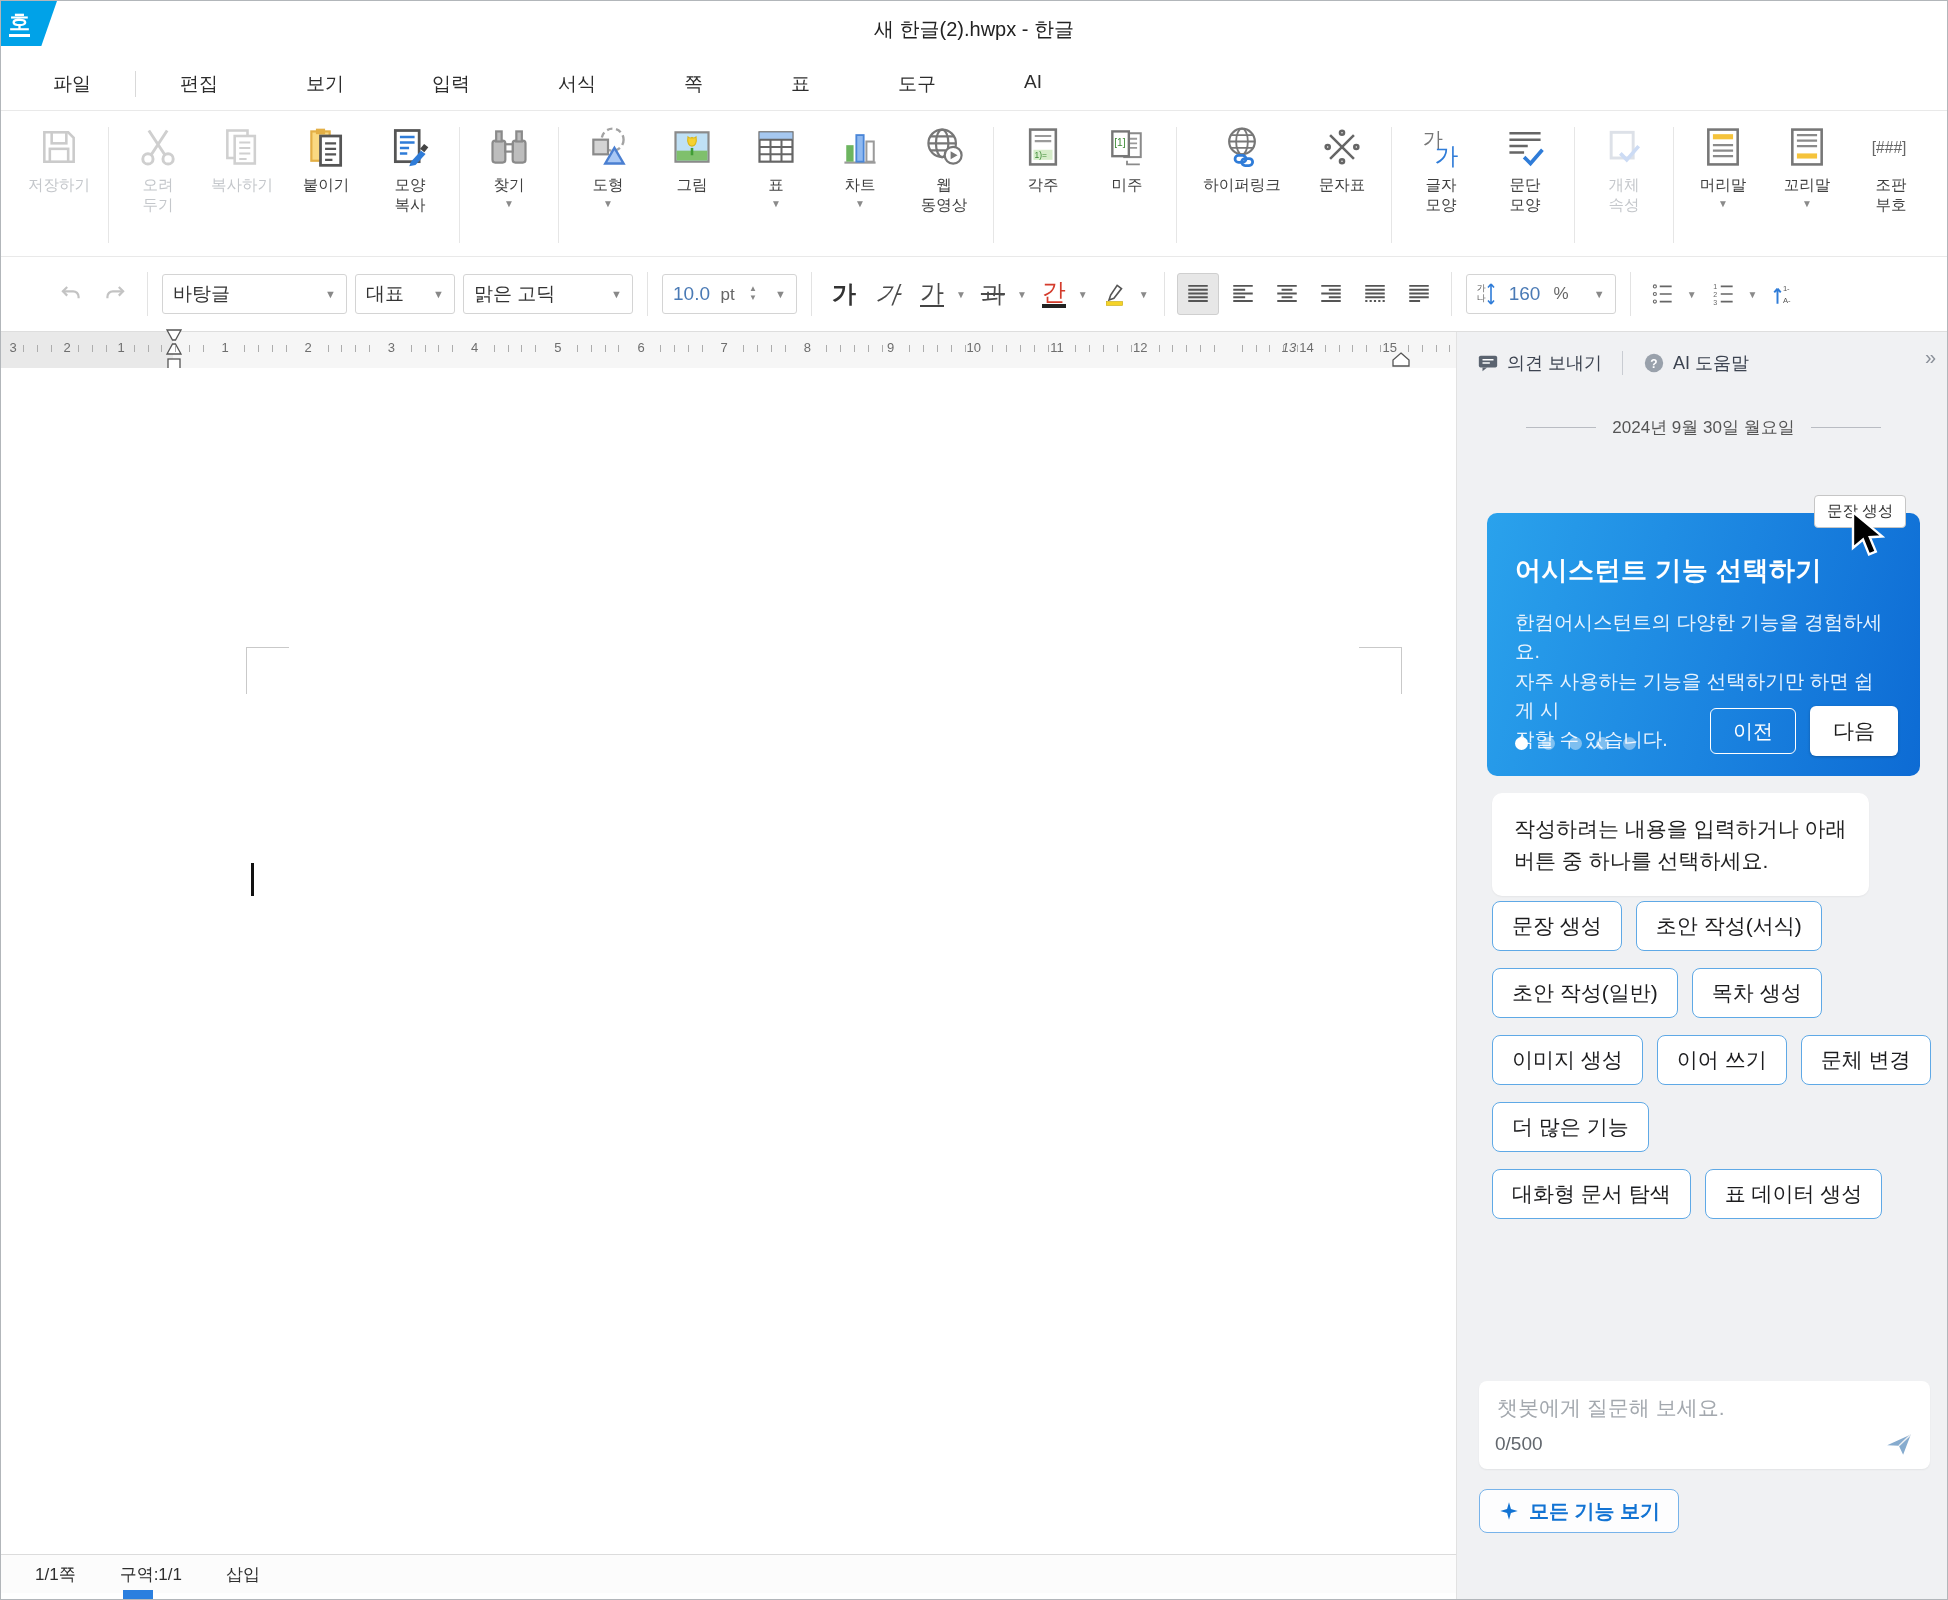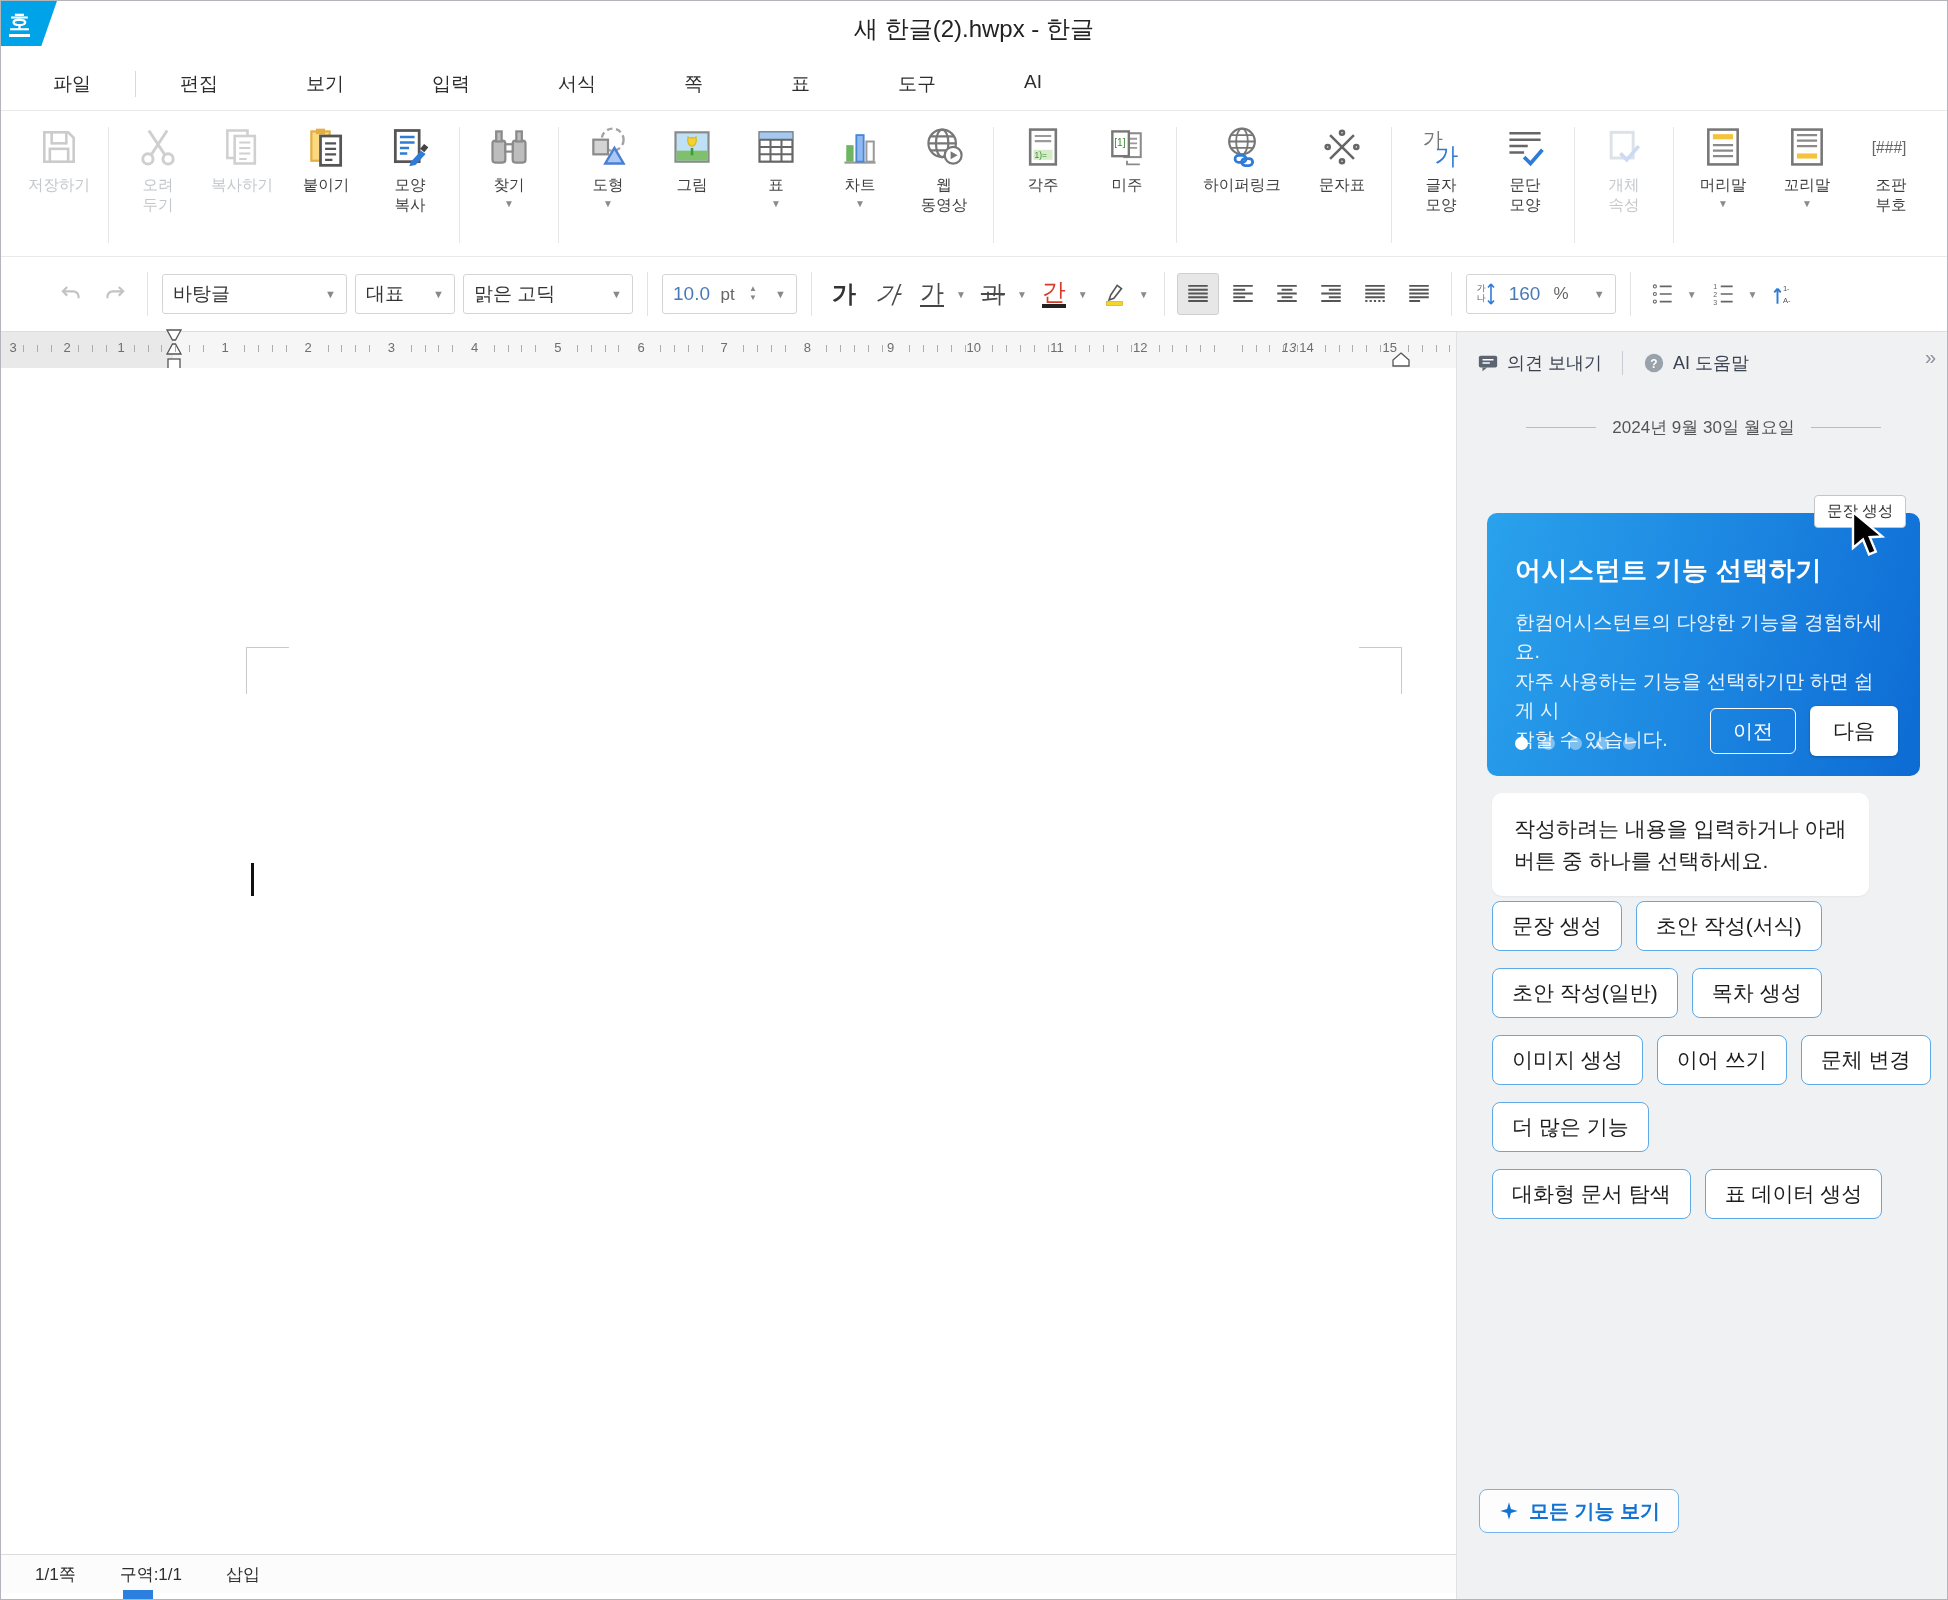--- a/index.html
+++ b/index.html
@@ -5,21 +5,21 @@
   html,body{margin:0;padding:0;background:#888;}
   .app{position:relative;width:1948px;height:1600px;background:#fff;overflow:hidden;
        font-family:"Liberation Sans","DejaVu Sans",sans-serif;box-sizing:border-box;
        border:1px solid #b2b6ba;color:#333;}
   
   .titlebar{position:absolute;left:0;top:0;width:100%;height:56px;background:#fff;}
   .logo{position:absolute;left:0;top:0;width:56px;height:45px;background:#00a2e8;
         clip-path:polygon(0 0,100% 0,72% 100%,0 100%);display:flex;align-items:center;}
   .logo span{color:#fff;font-weight:bold;font-size:21px;margin-left:8px;border-bottom:3px solid #fff;line-height:1.1;}
   .win-title{position:absolute;left:0;top:0;width:100%;height:56px;display:flex;align-items:center;justify-content:center;
-        font-size:24px;color:#222;}
+        font-size:20px;color:#222;}
   
   .menubar{position:absolute;left:0;top:56px;width:100%;height:54px;display:flex;align-items:center;
         padding-left:26px;border-bottom:1px solid #e9e9e9;box-sizing:border-box;}
   .menu-item{padding:0 44px;font-size:19px;color:#2d2d2d;cursor:default;}
   .menu-item:first-child{padding-left:26px;}
   .menu-sep{width:1px;height:26px;background:#d9d9d9;}
   
   .toolbar{position:absolute;left:0;top:110px;width:100%;height:146px;display:flex;align-items:flex-start;
         padding:14px 0 0 16px;box-sizing:border-box;border-bottom:1px solid #e9e9e9;overflow:hidden;white-space:nowrap;}
   .tb-item{display:inline-flex;flex-direction:column;align-items:center;min-width:78px;padding:0 3px;cursor:default;}
@@ -707,20 +707,30 @@
         </div>
         <div class="chip-row">
           <div class="chip">더 많은 기능</div>
         </div>
         <div class="chip-row">
           <div class="chip">대화형 문서 탐색</div>
           <div class="chip">표 데이터 생성</div>
         </div>
       </div>
 
+    <div class="chat">
+      <input placeholder="챗봇에게 질문해 보세요." style="">
+      <div class="chat-foot">
+        <span class="chat-count">0/500</span>
+        <svg width="30" height="26" viewBox="0 0 24 22">
+            <path d="M2 12L22 3l-6.5 17-3.6-7.6z" fill="#86abce"></path>
+            <path d="M11.9 12.4L22 3" stroke="#f0f1f3" stroke-width="1.2"></path>
+          </svg>
+      </div>
+    </div>
 
     <div class="all-feat">
       <svg width="22" height="22" viewBox="0 0 24 24">
           <path d="M12 2.5l2.1 7.4 7.4 2.1-7.4 2.1L12 21.5l-2.1-7.4-7.4-2.1 7.4-2.1z" fill="#1273d3"></path>
         </svg>
       <span>모든 기능 보기</span>
     </div>
   </div>
 
 </div>

